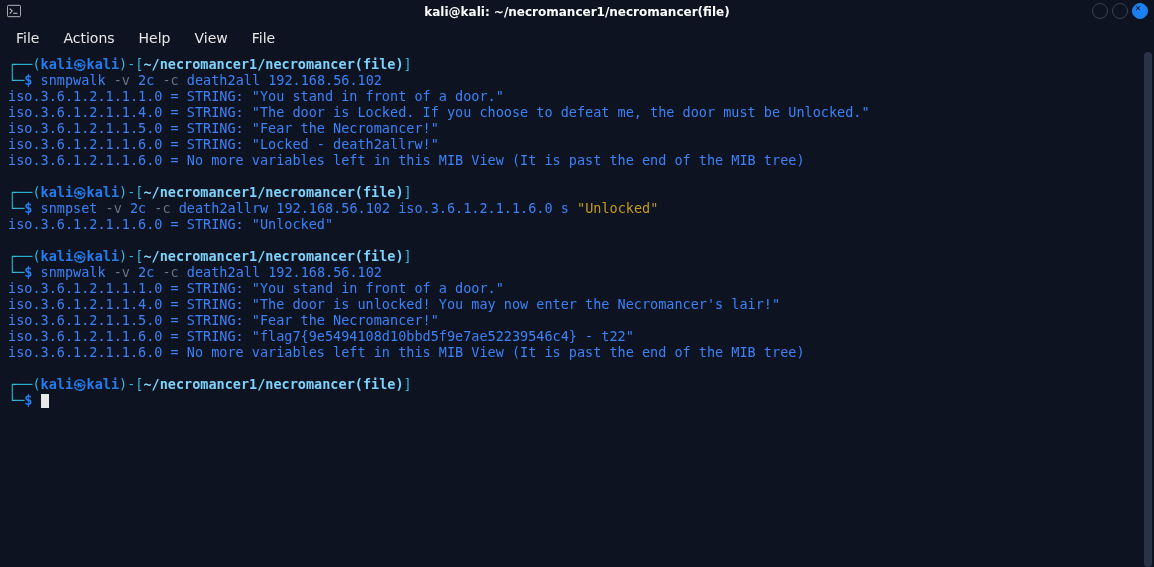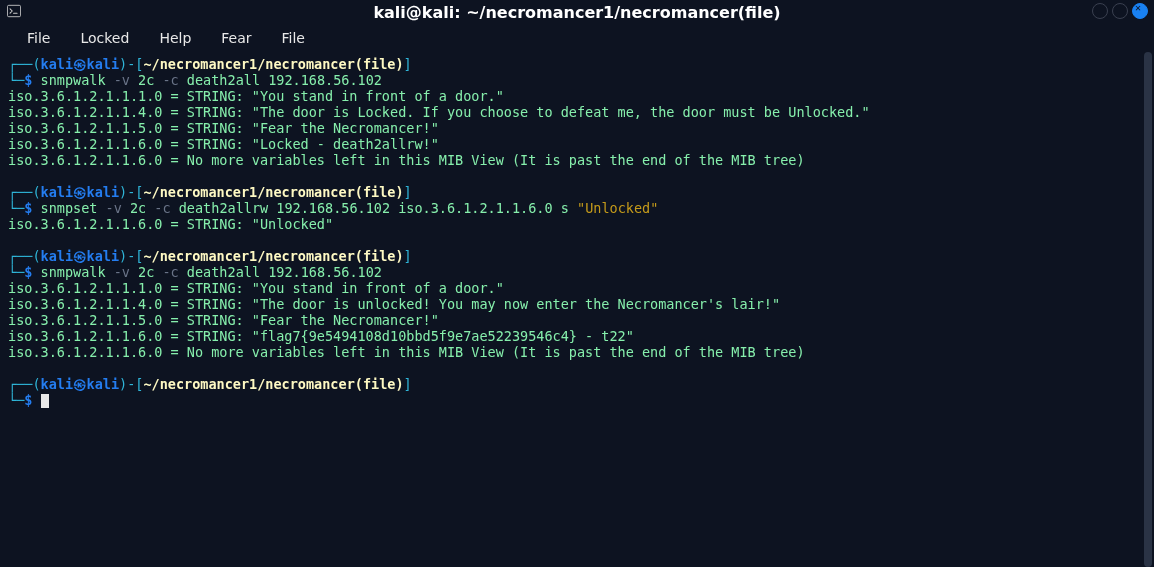--- a/index.html
+++ b/index.html
@@ -31,21 +31,21 @@
       font-size: 12px;
       width: 16px;
       height: 16px;
       display: inline-flex;
       align-items: center;
       justify-content: center;
     }
     .title-text {
       color: #ffffff;
       font-family: "DejaVu Sans", sans-serif;
-      font-size: 16px;
+      font-size: 12px;
       font-weight: bold;
     }
     .window-controls {
       position: absolute;
       right: 6px;
       top: 3px;
       display: flex;
       gap: 4px;
     }
     .winbtn {
@@ -67,44 +67,44 @@
       left: 2px;
       font-size: 10px;
       color: #0d1321;
       font-weight: bold;
     }
     .menubar {
       height: 28px;
       background: #0d1321;
       display: flex;
       align-items: center;
-      padding: 0 17px;
-      gap: 10px;
+      padding: 0 6px;
+      gap: 4px;
     }
     .menu-item {
       color: #e8e8e8;
       font-family: "DejaVu Sans", sans-serif;
       font-size: 14px;
       padding: 4px 10px;
       cursor: pointer;
     }
     .terminal {
       padding: 4px 8px 8px 8px;
       font-size: 13.5px;
       line-height: 16px;
       color: #d0d0d0;
       font-family: "DejaVu Sans Mono", "Liberation Mono", monospace;
       white-space: pre;
       height: calc(100% - 52px);
       overflow-y: auto;
     }
     .c-cyan { color: #2fb5d8; }
     .c-blue-b { color: #247df0; font-weight: bold; }
-    .c-white { color: #86efac; }
-    .c-white-b { color: #fef9c3; font-weight: bold; }
+    .c-white { color: #3b82f6; }
+    .c-white-b { color: #7dd3fc; font-weight: bold; }
     .c-grey { color: #6a7488; }
     .c-gold { color: #c49a1a; }
     .cursor {
       display: inline-block;
       width: 8px;
       height: 14px;
       background: #e8e8e8;
       vertical-align: text-bottom;
     }
     .scrollbar {
@@ -141,23 +141,23 @@
   <span class="title-text">kali@kali: ~/necromancer1/necromancer(file)</span>
   <div class="window-controls">
     <div class="winbtn"></div>
     <div class="winbtn"></div>
     <div class="winbtn close"></div>
   </div>
 </div>
 
 <div class="menubar">
   <span class="menu-item">File</span>
-  <span class="menu-item">Locked</span>
+  <span class="menu-item">Actions</span>
   <span class="menu-item">Help</span>
-  <span class="menu-item">Fear</span>
+  <span class="menu-item">View</span>
   <span class="menu-item">File</span>
 </div>
 
 <div class="terminal" id="terminal"><div><span class="c-cyan">┌──(</span><span class="c-blue-b">kali</span><span class="c-blue-b">㉿</span><span class="c-blue-b">kali</span><span class="c-cyan">)-[</span><span class="c-white-b">~/necromancer1/necromancer(file)</span><span class="c-cyan">]</span></div><div><span class="c-cyan">└─</span><span class="c-blue-b">$</span><span class="c-white"> snmpwalk </span><span class="c-grey">-v</span><span class="c-white"> 2c </span><span class="c-grey">-c</span><span class="c-white"> death2all 192.168.56.102</span></div><div class="c-white">iso.3.6.1.2.1.1.1.0 = STRING: "You stand in front of a door."</div><div class="c-white">iso.3.6.1.2.1.1.4.0 = STRING: "The door is Locked. If you choose to defeat me, the door must be Unlocked."</div><div class="c-white">iso.3.6.1.2.1.1.5.0 = STRING: "Fear the Necromancer!"</div><div class="c-white">iso.3.6.1.2.1.1.6.0 = STRING: "Locked - death2allrw!"</div><div class="c-white">iso.3.6.1.2.1.1.6.0 = No more variables left in this MIB View (It is past the end of the MIB tree)</div><div>&nbsp;</div><div><span class="c-cyan">┌──(</span><span class="c-blue-b">kali</span><span class="c-blue-b">㉿</span><span class="c-blue-b">kali</span><span class="c-cyan">)-[</span><span class="c-white-b">~/necromancer1/necromancer(file)</span><span class="c-cyan">]</span></div><div><span class="c-cyan">└─</span><span class="c-blue-b">$</span><span class="c-white"> snmpset </span><span class="c-grey">-v</span><span class="c-white"> 2c </span><span class="c-grey">-c</span><span class="c-white"> death2allrw 192.168.56.102 iso.3.6.1.2.1.1.6.0 s </span><span class="c-gold">"Unlocked"</span></div><div class="c-white">iso.3.6.1.2.1.1.6.0 = STRING: "Unlocked"</div><div>&nbsp;</div><div><span class="c-cyan">┌──(</span><span class="c-blue-b">kali</span><span class="c-blue-b">㉿</span><span class="c-blue-b">kali</span><span class="c-cyan">)-[</span><span class="c-white-b">~/necromancer1/necromancer(file)</span><span class="c-cyan">]</span></div><div><span class="c-cyan">└─</span><span class="c-blue-b">$</span><span class="c-white"> snmpwalk </span><span class="c-grey">-v</span><span class="c-white"> 2c </span><span class="c-grey">-c</span><span class="c-white"> death2all 192.168.56.102</span></div><div class="c-white">iso.3.6.1.2.1.1.1.0 = STRING: "You stand in front of a door."</div><div class="c-white">iso.3.6.1.2.1.1.4.0 = STRING: "The door is unlocked! You may now enter the Necromancer's lair!"</div><div class="c-white">iso.3.6.1.2.1.1.5.0 = STRING: "Fear the Necromancer!"</div><div class="c-white">iso.3.6.1.2.1.1.6.0 = STRING: "flag7{9e5494108d10bbd5f9e7ae52239546c4} - t22"</div><div class="c-white">iso.3.6.1.2.1.1.6.0 = No more variables left in this MIB View (It is past the end of the MIB tree)</div><div>&nbsp;</div><div><span class="c-cyan">┌──(</span><span class="c-blue-b">kali</span><span class="c-blue-b">㉿</span><span class="c-blue-b">kali</span><span class="c-cyan">)-[</span><span class="c-white-b">~/necromancer1/necromancer(file)</span><span class="c-cyan">]</span></div><div><span class="c-cyan">└─</span><span class="c-blue-b">$</span> <span class="cursor"></span></div></div>
 
 <div class="scrollbar">
   <div class="scrollbar-thumb"></div>
 </div>
 
 </body></html>

